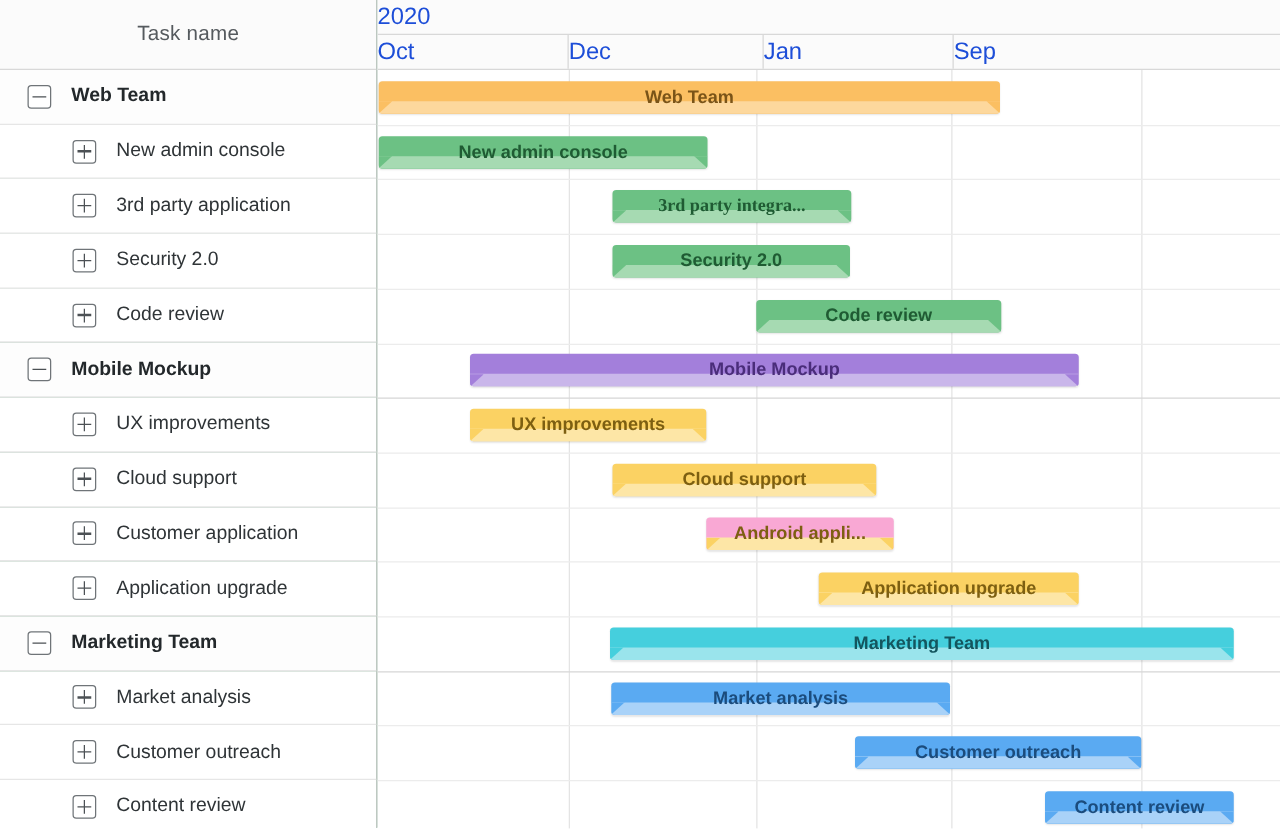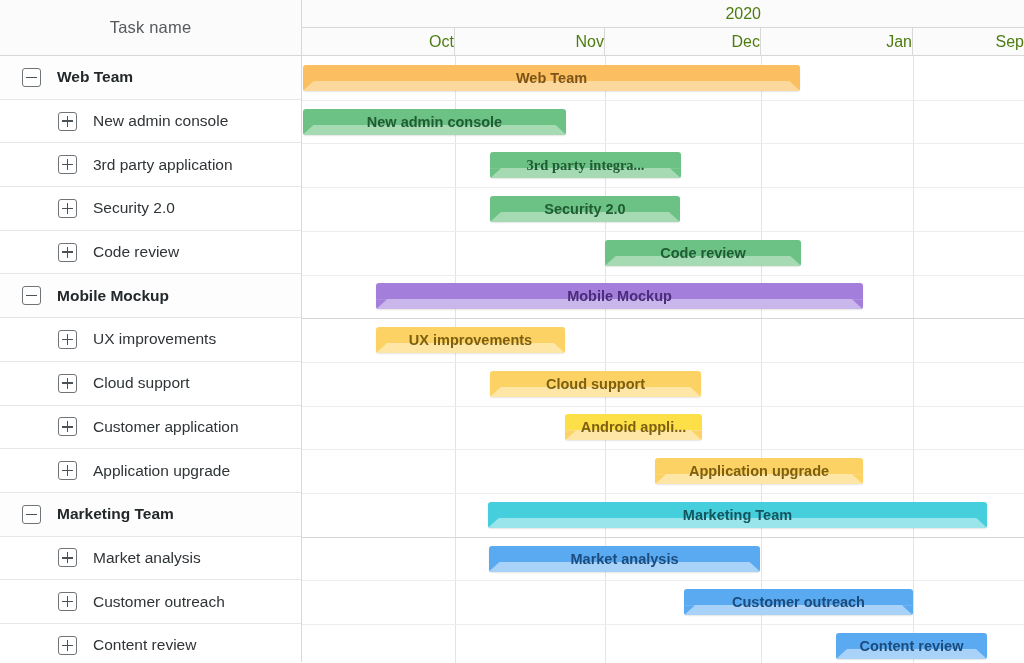--- a/index.html
+++ b/index.html
@@ -93,23 +93,23 @@
     display: flex;
     height: 28px;
     background: #fbfbfb;
     border-bottom: 1px solid #d8d8d8;
   }
   .years { height: 28px; }
   .months { height: 28px; }
   .ycell, .mcell {
     display: flex;
     align-items: center;
-    justify-content: flex-end;
-    font-size: 16px;
-    color: #4d7c0f;
+    justify-content: flex-start;
+    font-size: 19px;
+    color: #1d4ed8;
     border-right: 1px solid #d8d8d8;
     height: 100%;
     overflow: hidden;
     white-space: nowrap;
   }
   .ycell:last-child, .mcell:last-child { border-right: none; }
 
   .grid-area {
     position: absolute;
     left: 0; top: 56px;
@@ -236,23 +236,20 @@
 
   <div class="timeline">
     <div class="years" id="year-header">
         <div class="ycell" style="width: 459px;">
           <span>2020</span>
         </div>
       </div>
     <div class="months" id="month-header">
         <div class="mcell" style="width: 153px;">
           <span>Oct</span>
-        </div>
-        <div class="mcell" style="width: 150px;">
-          <span>Nov</span>
         </div>
         <div class="mcell" style="width: 156px;">
           <span>Dec</span>
         </div>
         <div class="mcell" style="width: 152px;">
           <span>Jan</span>
         </div>
         <div class="mcell" style="width: 111px;">
           <span>Sep</span>
         </div>
@@ -316,21 +313,21 @@
           <div class="notch-l" style="left: 0px; background: rgb(251, 210, 99); clip-path: polygon(0px 0px, 100% 0px, 0px 100%);"></div>
           <div class="notch-r" style="right: 0px; background: rgb(251, 210, 99); clip-path: polygon(0px 0px, 100% 0px, 100% 100%);"></div>
           <div class="lbl" style="color: rgb(125, 95, 17);">UX improvements</div>
         </div>
         <div class="bar" style="left: 188px; width: 211px; top: 314.75px; background: rgb(251, 210, 99);">
           <div class="prog" style="background: rgb(253, 230, 166);"></div>
           <div class="notch-l" style="left: 0px; background: rgb(251, 210, 99); clip-path: polygon(0px 0px, 100% 0px, 0px 100%);"></div>
           <div class="notch-r" style="right: 0px; background: rgb(251, 210, 99); clip-path: polygon(0px 0px, 100% 0px, 100% 100%);"></div>
           <div class="lbl" style="color: rgb(125, 95, 17);">Cloud support</div>
         </div>
-        <div class="bar" style="left: 263px; width: 137px; top: 358.45px; background: #fde047;">
+        <div class="bar" style="left: 263px; width: 150px; top: 358.45px; background: #f9a8d4;">
           <div class="prog" style="background: rgb(253, 230, 166);"></div>
           <div class="notch-l" style="left: 0px; background: rgb(251, 210, 99); clip-path: polygon(0px 0px, 100% 0px, 0px 100%);"></div>
           <div class="notch-r" style="right: 0px; background: rgb(251, 210, 99); clip-path: polygon(0px 0px, 100% 0px, 100% 100%);"></div>
           <div class="lbl" style="color: rgb(125, 95, 17);">Android appli...</div>
         </div>
         <div class="bar" style="left: 353px; width: 208px; top: 402.15px; background: rgb(251, 210, 99);">
           <div class="prog" style="background: rgb(253, 230, 166);"></div>
           <div class="notch-l" style="left: 0px; background: rgb(251, 210, 99); clip-path: polygon(0px 0px, 100% 0px, 0px 100%);"></div>
           <div class="notch-r" style="right: 0px; background: rgb(251, 210, 99); clip-path: polygon(0px 0px, 100% 0px, 100% 100%);"></div>
           <div class="lbl" style="color: rgb(125, 95, 17);">Application upgrade</div>

